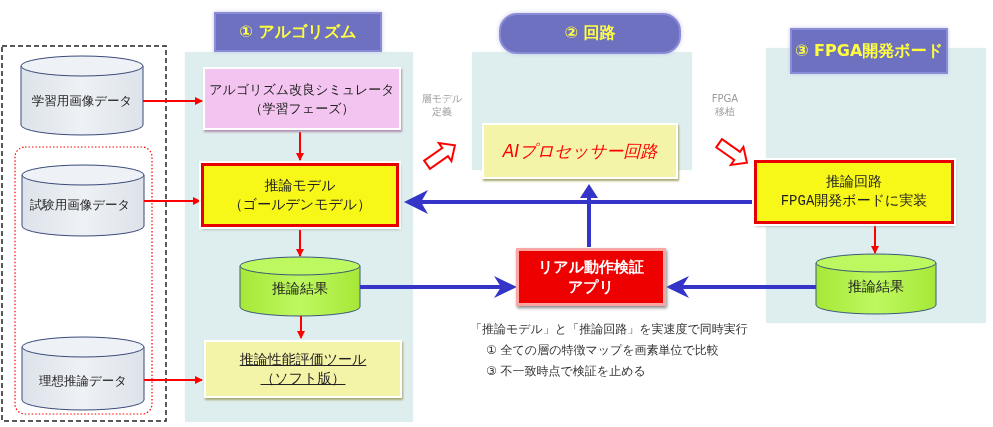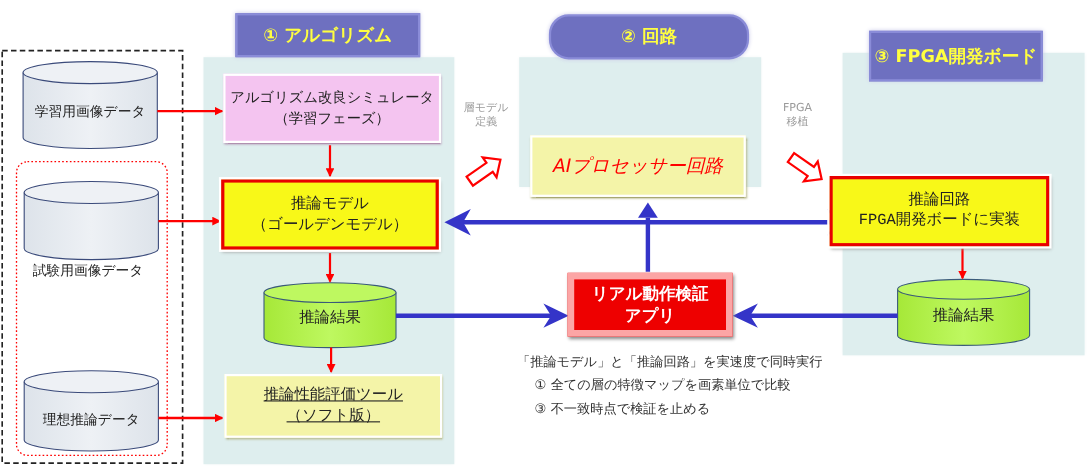--- a/index.html
+++ b/index.html
@@ -3,21 +3,21 @@
 <meta charset="utf-8">
 <style>
   html,body{margin:0;padding:0;background:#ffffff;}
   body{width:993px;height:427px;position:relative;overflow:hidden;font-family:"DejaVu Sans",sans-serif;}
   .panel{position:absolute;background:#deeeee;box-shadow:0 0 3px #f4f8f8;}
   .header{position:absolute;background:#6e70c0;border:2px solid #8a8cd8;box-shadow:0 0 4px #c8c8e8;color:#ffff40;font-weight:bold;font-size:16px;display:flex;align-items:center;justify-content:center;box-sizing:border-box;}
   .box{position:absolute;box-sizing:border-box;display:flex;flex-direction:column;align-items:center;justify-content:center;text-align:left;font-size:13px;color:#222;line-height:19px;}
   .pink{background:#f4c4f0;border:2px solid #ffffff;box-shadow:1px 2px 2px #b090b0;}
   .yellowred{background:#f8f818;border:3px solid #e80000;outline:2px solid #ffffff;box-shadow:1px 2px 3px #999;}
   .lightyellow{background:#f4f4a8;border:2px solid #ffffff;box-shadow:1px 2px 2px #a8a870;}
-  .redbox{background:#ee0000;border:6px solid #fca5a5;color:#ffffff;font-weight:bold;font-size:15px;box-shadow:1px 2px 3px #888;}
+  .redbox{background:#ee0000;border:3px solid #fca5a5;color:#ffffff;font-weight:bold;font-size:15px;box-shadow:1px 2px 3px #888;}
   .ai{color:#ff0000;font-style:italic;font-size:17px;}
   .note{position:absolute;font-size:10px;color:#9a9a9a;text-align:center;line-height:13px;}
   .cyl-text{position:absolute;display:flex;align-items:center;justify-content:center;font-size:12.5px;color:#222;}
   .desc{position:absolute;font-size:12px;color:#333;line-height:19px;}
   svg{position:absolute;left:0;top:0;}
 </style>
 </head>
 <body>
 
 <div class="panel" style="left:185px;top:52px;width:228px;height:370px;"></div>
@@ -91,21 +91,21 @@
   <path d="M776,202 L752,190 L759,202 L752,214 Z" fill="#3434c8"></path>
   <line x1="589" y1="247" x2="589" y2="198" stroke="#3434c8" stroke-width="4"></line>
   <path d="M589,216 L580,230 L598,230 Z" fill="#3434c8" transform="translate(0,-32)"></path>
   <line x1="360" y1="287" x2="505" y2="287" stroke="#3434c8" stroke-width="4"></line>
   <path d="M517,287 L494,276 L501,287 L494,298 Z" fill="#3434c8"></path>
   <line x1="680" y1="287" x2="816" y2="287" stroke="#3434c8" stroke-width="4"></line>
   <path d="M666,287 L689,276 L682,287 L689,298 Z" fill="#3434c8"></path>
 </svg>
 
 <div class="cyl-text" style="left:21px;top:86px;width:122px;height:30px;">学習用画像データ</div>
-<div class="cyl-text" style="left:22px;top:190px;width:116px;height:30px;margin-top:41px;">試験用画像データ</div>
+<div class="cyl-text" style="left:22px;top:190px;width:116px;height:30px;">試験用画像データ</div>
 <div class="cyl-text" style="left:22px;top:366px;width:122px;height:30px;">理想推論データ</div>
 <div class="cyl-text" style="left:240px;top:276px;width:120px;height:26px;font-size:14px;">推論結果</div>
 <div class="cyl-text" style="left:816px;top:274px;width:120px;height:26px;font-size:14px;">推論結果</div>
 
 <div class="box pink" style="left:203px;top:67px;width:198px;height:63px;">
   <span>アルゴリズム改良シミュレータ</span>
   <span>（学習フェーズ）</span>
 </div>
 <div class="box yellowred" style="left:201px;top:163px;width:198px;height:64px;font-size:14px;">
   <span>推論モデル</span>

